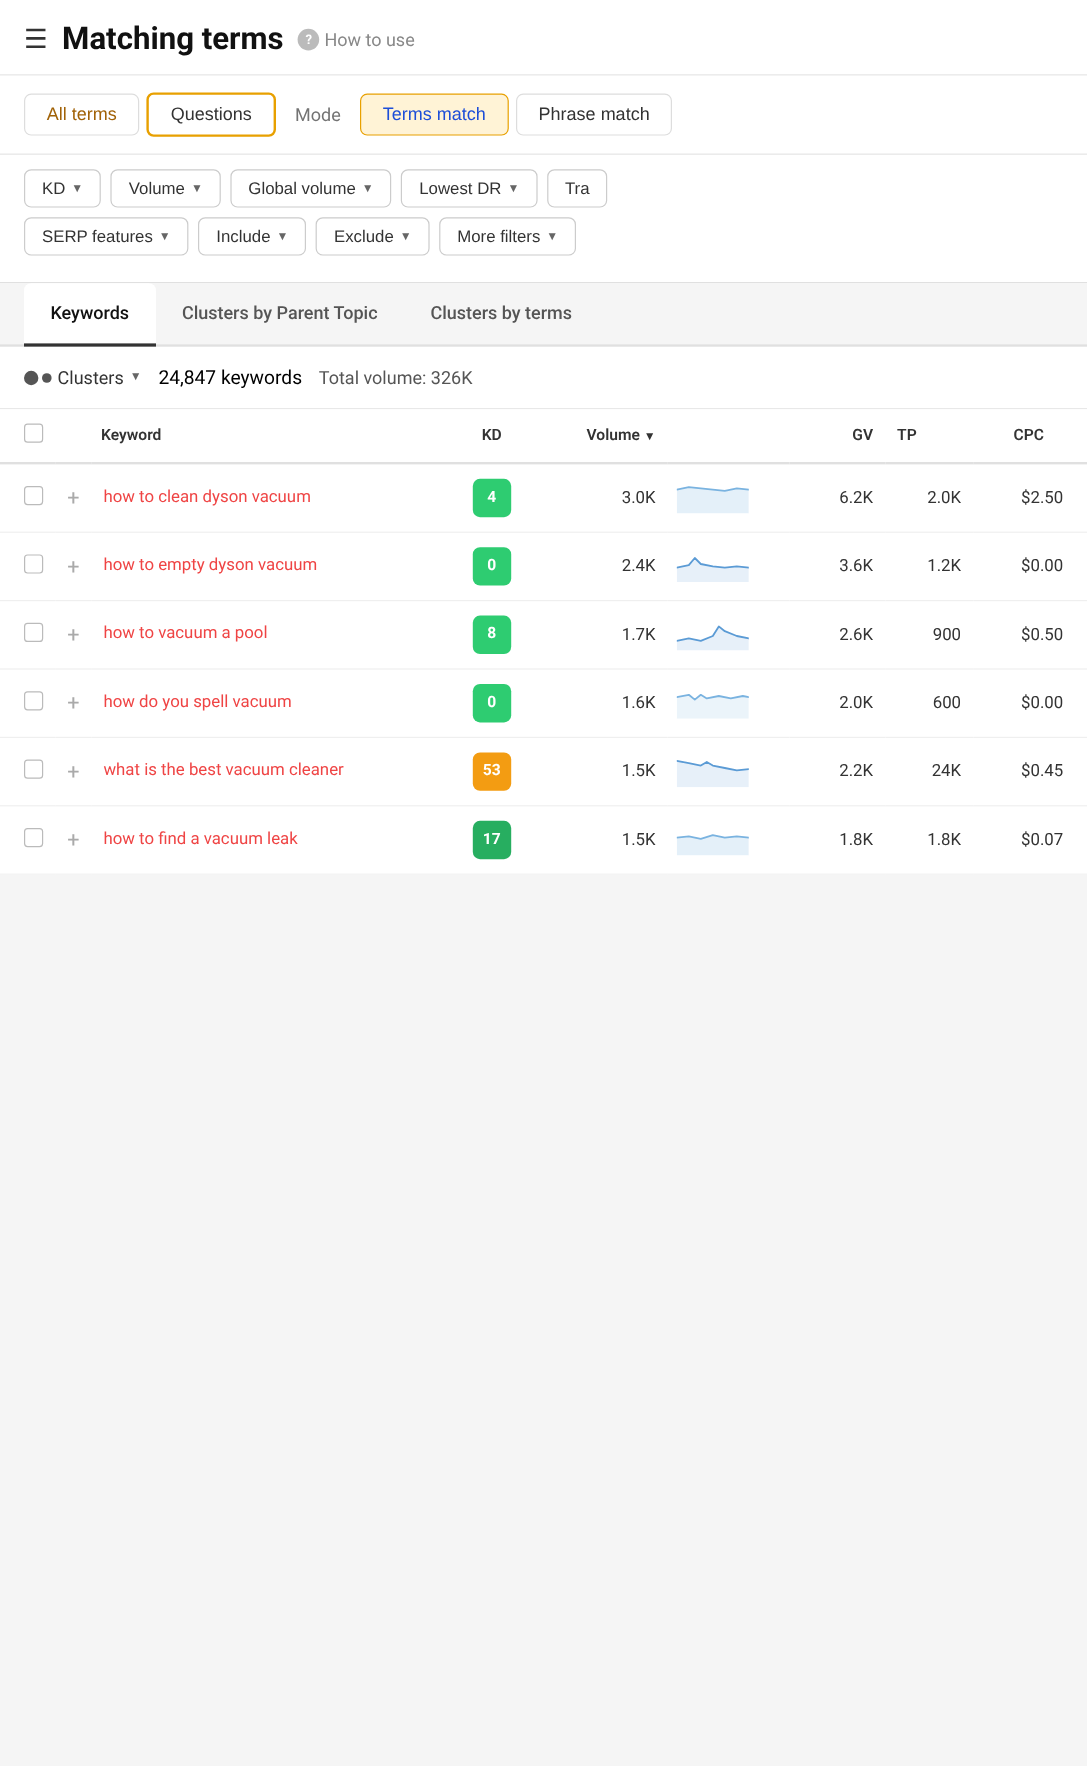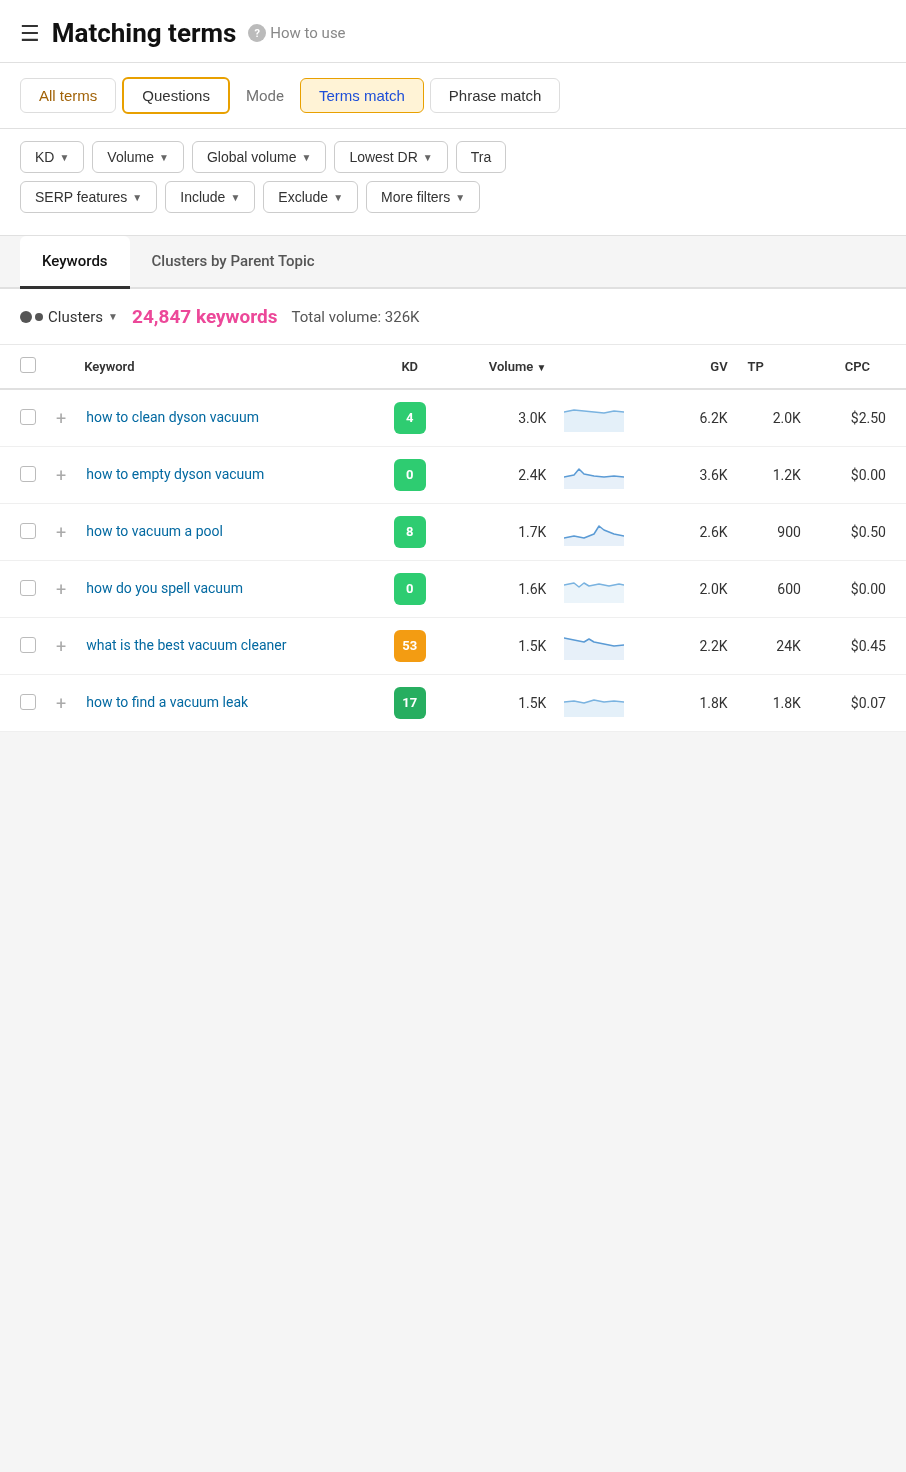--- a/index.html
+++ b/index.html
@@ -182,23 +182,23 @@
       display: inline-block;
     }
     .dot-small {
       width: 8px;
       height: 8px;
       border-radius: 50%;
       background: #555;
       display: inline-block;
     }
     .keywords-count {
-      font-size: 19px;
-      font-weight: 700;
-      color: #ec4899;
+      font-size: 16px;
+      font-weight: 400;
+      color: #000000;
     }
     .total-volume {
       font-size: 15px;
       color: #555;
     }
 
     
     .table-container {
       background: #fff;
       overflow-x: auto;
@@ -249,21 +249,21 @@
       width: 36px;
     }
     td.td-add {
       width: 28px;
       text-align: center;
       color: #aaa;
       font-size: 18px;
       cursor: pointer;
     }
     td.td-keyword {
-      color: #0369a1;
+      color: #ef4444;
       font-size: 14px;
       line-height: 1.4;
       min-width: 170px;
       cursor: pointer;
     }
     td.td-kd {
       text-align: center;
     }
     td.td-volume { text-align: right; color: #333; }
     td.td-trend { padding: 0 8px; }
@@ -362,20 +362,23 @@
     </button>
   </div>
 </div>
 
 <div class="sub-tabs">
   <div class="sub-tab active">
     <span>Keywords</span>
   </div>
   <div class="sub-tab">
     <span>Clusters by Parent Topic</span>
+  </div>
+  <div class="sub-tab">
+    <span>Clusters by terms</span>
   </div>
 </div>
 
 <div class="stats-row">
   <div class="clusters-btn">
     <span class="clusters-dot-icon">
       <span class="dot-big"></span>
       <span class="dot-small"></span>
     </span>
     <span>Clusters</span>

